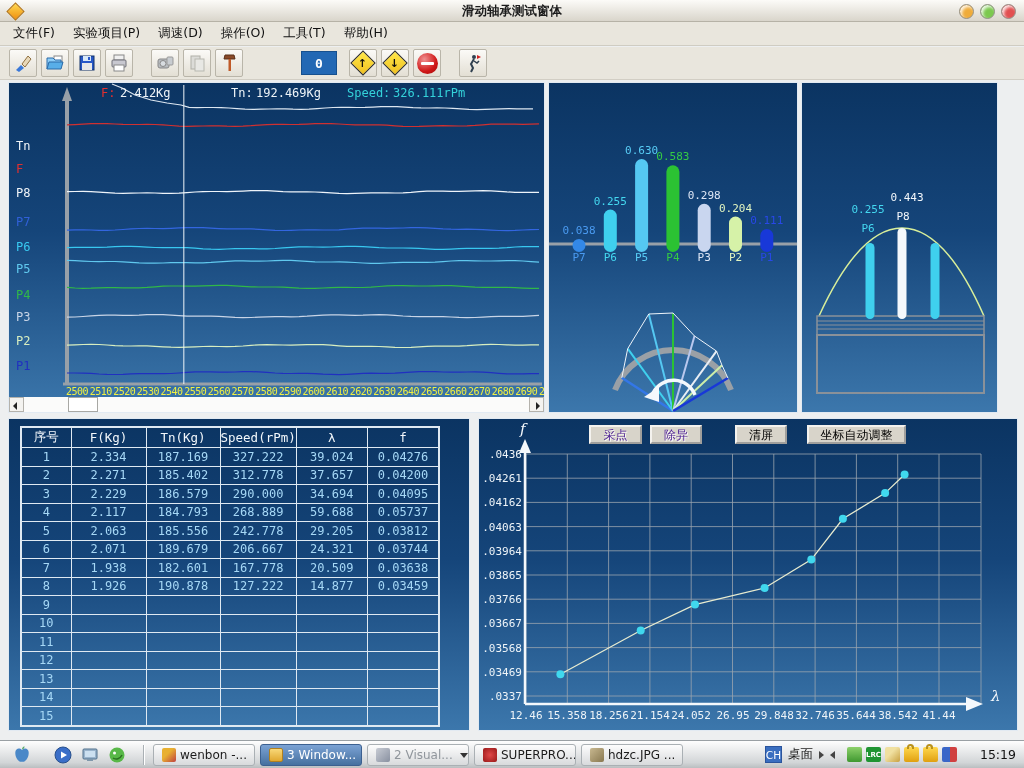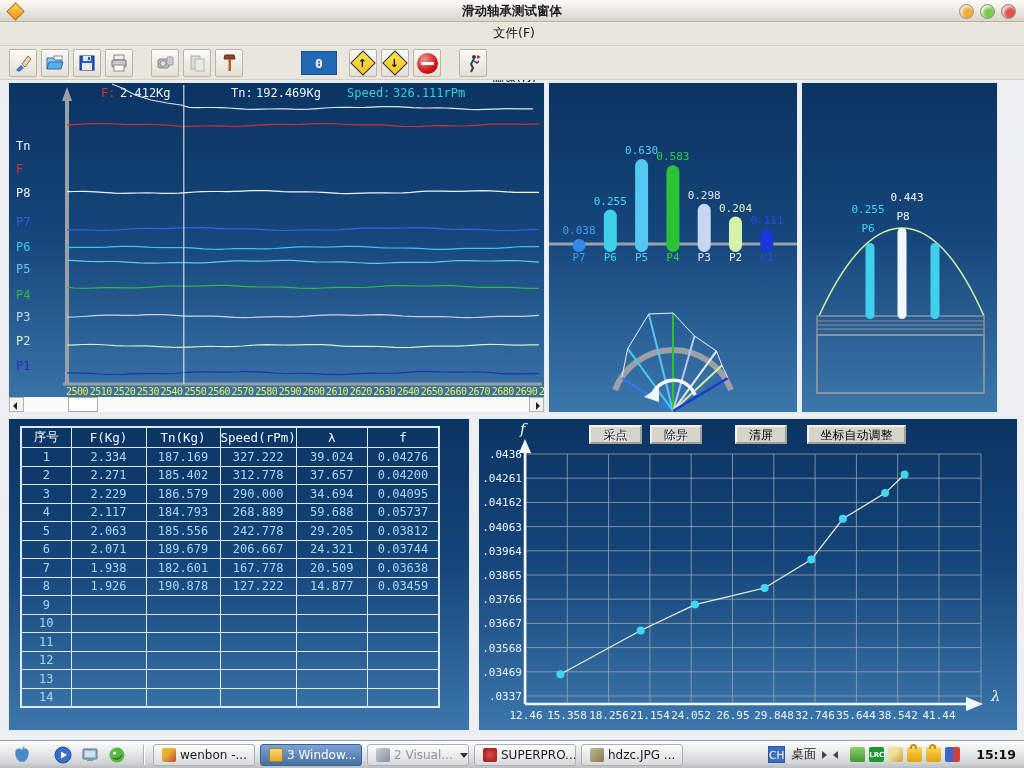--- a/index.html
+++ b/index.html
@@ -7,21 +7,21 @@
 
   
   .titlebar{position:absolute;left:0;top:0;width:100%;height:22px;background:linear-gradient(#fcfbf8,#d9d5cb);border-bottom:1px solid #b6b2a6;box-sizing:border-box;}
   .title-text{position:absolute;left:0;right:0;top:3px;text-align:center;font-size:12.5px;font-weight:bold;color:#1c1c1c;}
   .gem{position:absolute;left:9px;top:5px;width:11px;height:11px;transform:rotate(45deg);background:linear-gradient(135deg,#ffd84e,#ef9010);border:1px solid #b07010;}
   .win-ctrls{position:absolute;right:8px;top:4px;display:flex;gap:6px;}
   .wc{width:13px;height:13px;border-radius:50%;border:1px solid #96948c;box-shadow:inset 2px 2px 3px rgba(255,255,255,.85);}
   .wc.min{background:#efac3a}.wc.max{background:#7cc94f}.wc.close{background:#e25050}
 
   
-  .menubar{position:absolute;left:0;top:22px;width:100%;height:24px;background:#e9e6dd;display:flex;align-items:center;padding-left:4px;box-sizing:border-box;border-bottom:1px solid #cfccc2;flex-direction:column;}
+  .menubar{position:absolute;left:0;top:22px;width:100%;height:24px;background:#e9e6dd;display:flex;align-items:center;padding-left:4px;box-sizing:border-box;border-bottom:1px solid #cfccc2;}
   .menu-item{padding:3px 9px;font-size:12.5px;color:#111;}
 
   
   .toolbar{position:absolute;left:0;top:47px;width:100%;height:33px;background:#e9e6dd;display:flex;align-items:center;padding-left:9px;box-sizing:border-box;border-bottom:1px solid #d2cec4;}
   .tb-btn{width:28px;height:28px;margin-right:4px;display:flex;align-items:center;justify-content:center;background:linear-gradient(#fbfaf7,#e3dfd4);border:1px solid #b9b5a9;border-radius:2px;box-sizing:border-box;}
   .tb-gap{width:14px;}
   .tb-counter{width:34px;height:22px;background:#2268b4;border:1px solid #16508e;color:#fff;font:bold 13px "DejaVu Sans Mono",monospace;display:flex;align-items:center;justify-content:center;margin:0 12px;}
   .diamond{width:16px;height:16px;background:linear-gradient(135deg,#ffe84a,#f0c020);border:1.5px solid #2a2a2a;transform:rotate(45deg);display:flex;align-items:center;justify-content:center;}
   .diamond .dar{transform:rotate(-45deg);font:bold 11px "DejaVu Sans",sans-serif;color:#101010;}
   .stopsign{width:21px;height:21px;border-radius:50%;background:radial-gradient(circle at 35% 30%,#f09090,#d01818 60%,#a00808);position:relative;}
@@ -48,21 +48,21 @@
   .radial-title .val{margin-left:12px;}
 
   
   .results-table{position:absolute;left:11px;top:7px;border-collapse:collapse;table-layout:fixed;font:12px "DejaVu Sans Mono",monospace;border:2px solid #dfe9f2;}
   .results-table th,.results-table td{border:1px solid #dfe9f2;text-align:center;padding:0;overflow:hidden;}
   .results-table th{color:#f2f7fb;font-weight:normal;font-size:12.5px;height:19px;}
   .results-table td{color:#a6d8f6;height:17.5px;}
 
   
   .chart-btn{position:absolute;top:6px;height:19px;background:#d8d4ca;border:2px outset #f4f2ee;font:12px "DejaVu Sans",sans-serif;color:#000;padding:0;line-height:14px;}
-  .chart-btn.disabled{color:#0f172a;text-shadow:1px 1px 0 #fdfdfb;}
+  .chart-btn.disabled{color:#4c1d95;text-shadow:1px 1px 0 #fdfdfb;}
   .axis-lab{position:absolute;color:#f4f8fc;font:italic 15px "DejaVu Serif",serif;z-index:2;}
   .f-lab{left:41px;top:1px;}
   .l-lab{left:512px;top:268px;}
 
   
   .taskbar{position:absolute;left:0;top:740px;width:100%;height:28px;background:linear-gradient(#fefefe,#d2d5d7 80%,#babec0);border-top:1px solid #9aa0a4;display:flex;align-items:center;box-sizing:border-box;padding:0 8px;}
   .start-btn{width:28px;display:flex;justify-content:center;align-items:center;}
   .ql{display:flex;gap:9px;margin:0 12px 0 18px;align-items:center;}
   .v-sep{width:1px;height:20px;background:#aab0b4;margin:0 5px;box-shadow:1px 0 0 #fff;}
   .tasks{display:flex;gap:5px;margin-left:4px;}
@@ -83,21 +83,21 @@
   .chev.r{border-left:5px solid #444;border-right:0;}
   .chev.l{border-right:5px solid #444;border-left:0;}
   .tray{display:flex;gap:4px;align-items:center;margin-left:12px;}
   .tray-ic{width:15px;height:15px;border-radius:2px;display:inline-flex;align-items:center;justify-content:center;font:bold 7px "DejaVu Sans",sans-serif;color:#fff;position:relative;text-align:center;}
   .ic-usb{background:linear-gradient(#8cd06a,#3f9830);}
   .ic-lrc{background:#1f9432;}
   .ic-pencil{background:linear-gradient(135deg,#f0e0a0 40%,#c8a040);}
   .ic-lock{background:linear-gradient(#ffd84e,#e0a010);}
   .ic-lock::before{content:'';position:absolute;top:-3px;left:3px;width:7px;height:5px;border:2px solid #b8901c;border-bottom:none;border-radius:4px 4px 0 0;box-sizing:border-box;}
   .ic-shield{background:linear-gradient(90deg,#3a66c8 50%,#d04040 50%);}
-  .clock{margin-left:16px;font-size:12.5px;color:#111;font-weight:bold;}
+  .clock{margin-left:23px;font-size:12.5px;color:#111;}
 </style>
 </head>
 <body>
 
 <div class="screen">
 
   <div class="titlebar">
     <span class="gem"></span>
     <div class="title-text">滑动轴承测试窗体</div>
     <div class="win-ctrls">
@@ -433,20 +433,28 @@
           <tr>
             <td>13</td>
             <td></td>
             <td></td>
             <td></td>
             <td></td>
             <td></td>
           </tr>
           <tr>
             <td>14</td>
+            <td></td>
+            <td></td>
+            <td></td>
+            <td></td>
+            <td></td>
+          </tr>
+          <tr>
+            <td>15</td>
             <td></td>
             <td></td>
             <td></td>
             <td></td>
             <td></td>
           </tr>
         </tbody>
       </table>
   </div>
 

